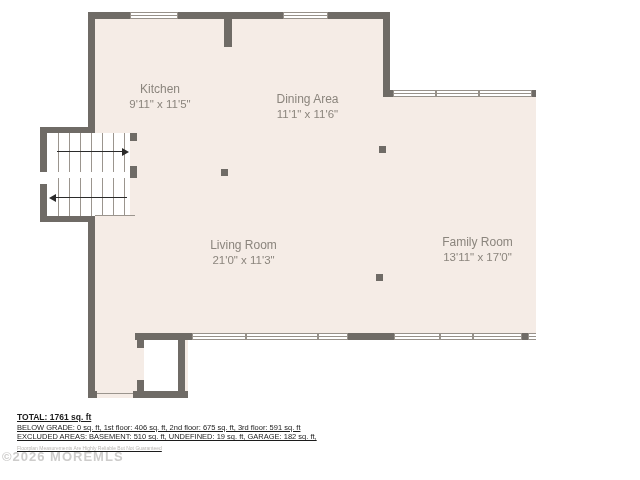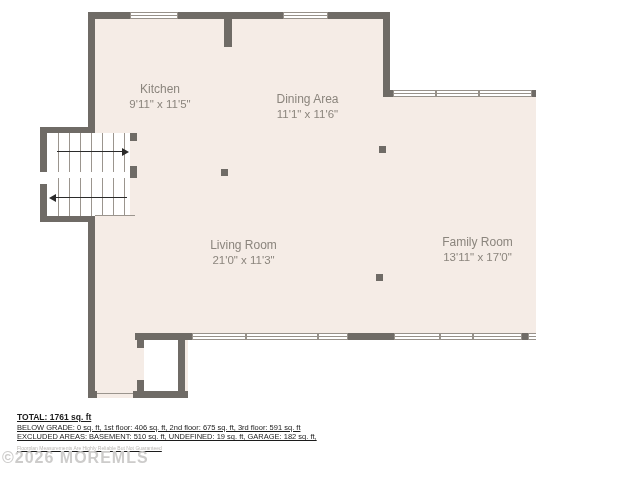--- a/index.html
+++ b/index.html
@@ -23,21 +23,21 @@
   .firebox{position:absolute;background:#ffffff;border:1px solid #8a857f;box-sizing:border-box;}
   .room-label{position:absolute;text-align:center;color:var(--label,#8b857d);line-height:1.25;}
   .room-label .rname{font-size:12px;}
   .room-label .rdims{font-size:11.5px;}
   .room-label.small .rname{font-size:11px;}
   .room-label.small .rdims{font-size:10.5px;}
   .summary{position:absolute;left:17px;top:412px;width:640px;text-align:left;color:#1c1c1c;text-decoration:underline;}
   .summary .total{font-size:8.5px;font-weight:bold;margin-bottom:1px;}
   .summary .sline{font-size:7.5px;line-height:1.26;}
   .summary .disclaimer{font-size:5px;color:#b9b6b2;margin-top:3px;}
-  .watermark{position:absolute;left:2px;top:449px;font-size:16px;color:#cdcccb;letter-spacing:1px;font-weight:bold;}
+  .watermark{position:absolute;left:2px;top:449px;font-size:13px;color:#cdcccb;letter-spacing:1px;font-weight:bold;}
 </style>
 </head>
 <body>
 
 <div id="canvas">
 
   <div class="floor" style="left:88px;top:12px;width:302px;height:328px;"></div>
   <div class="floor" style="left:383px;top:90px;width:200px;height:250px;"></div>
   <div class="floor" style="left:88px;top:333px;width:100px;height:65px;"></div>
 

